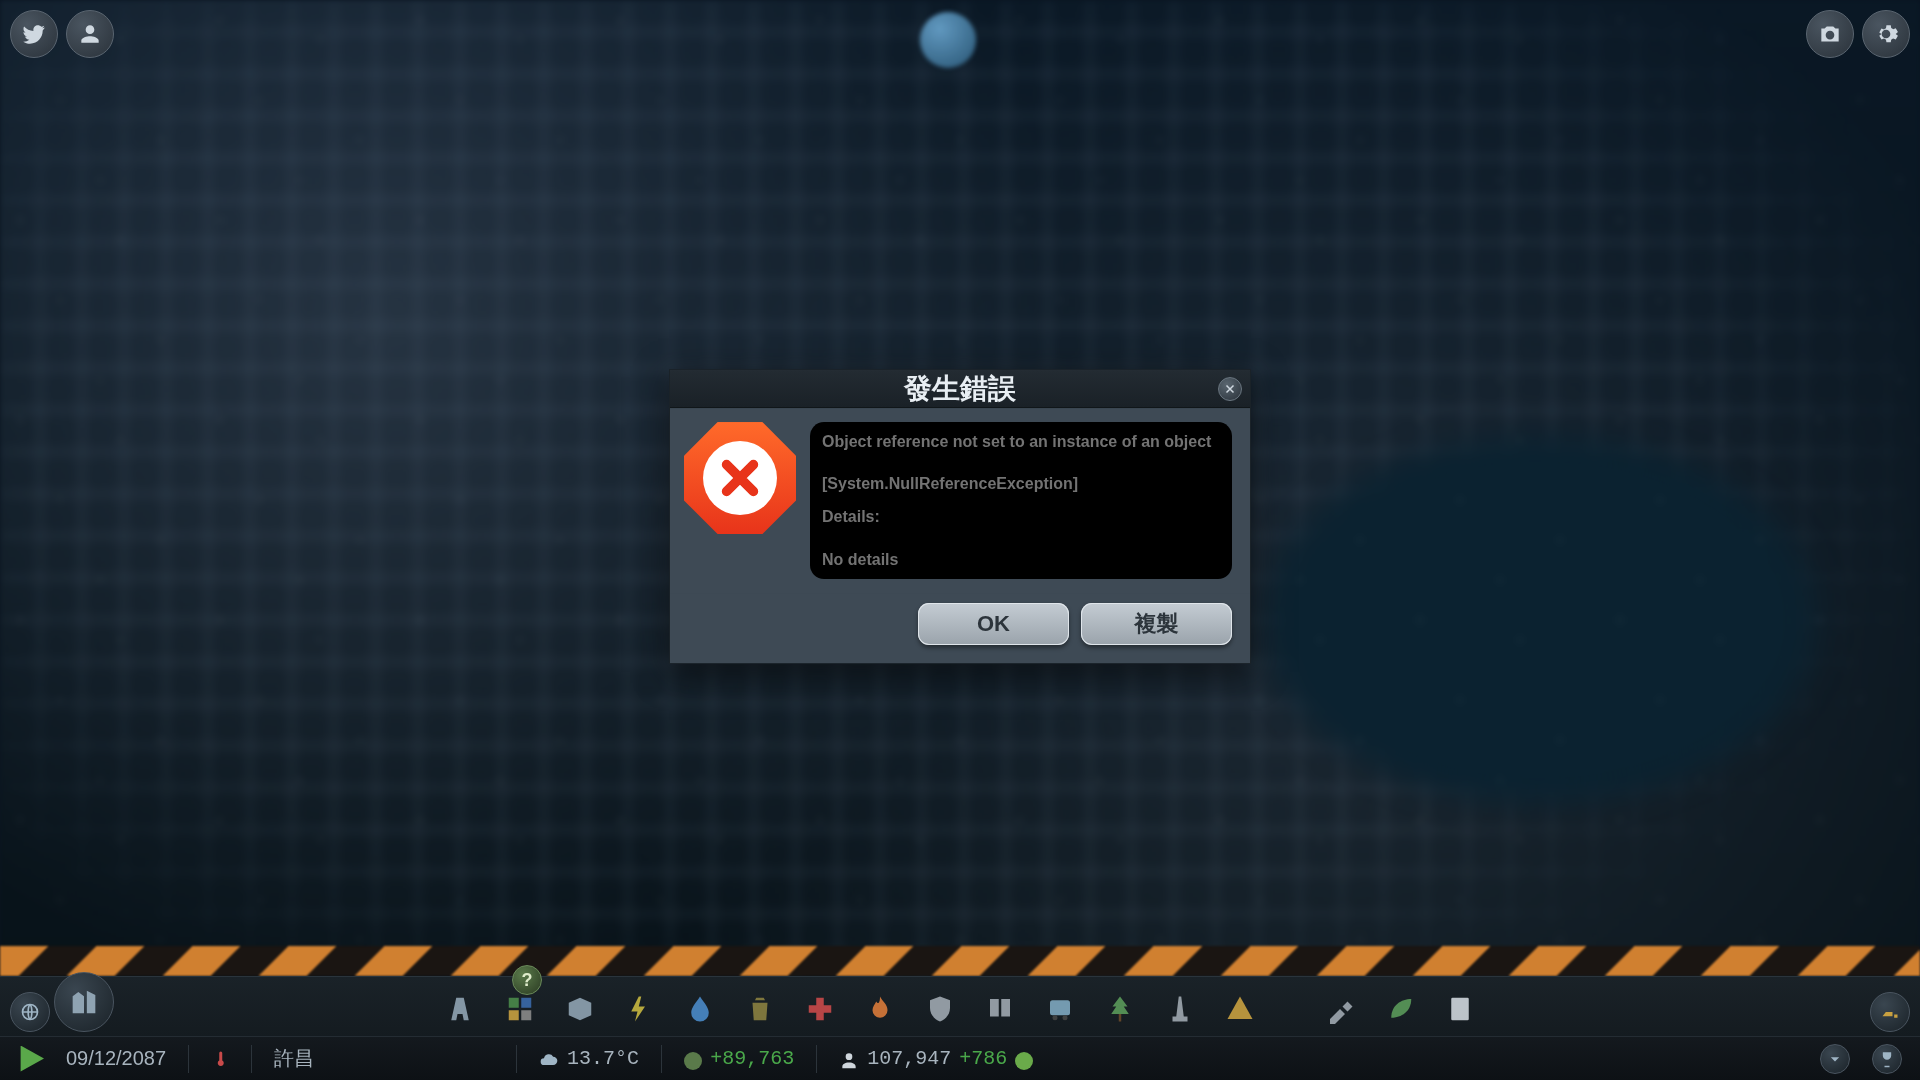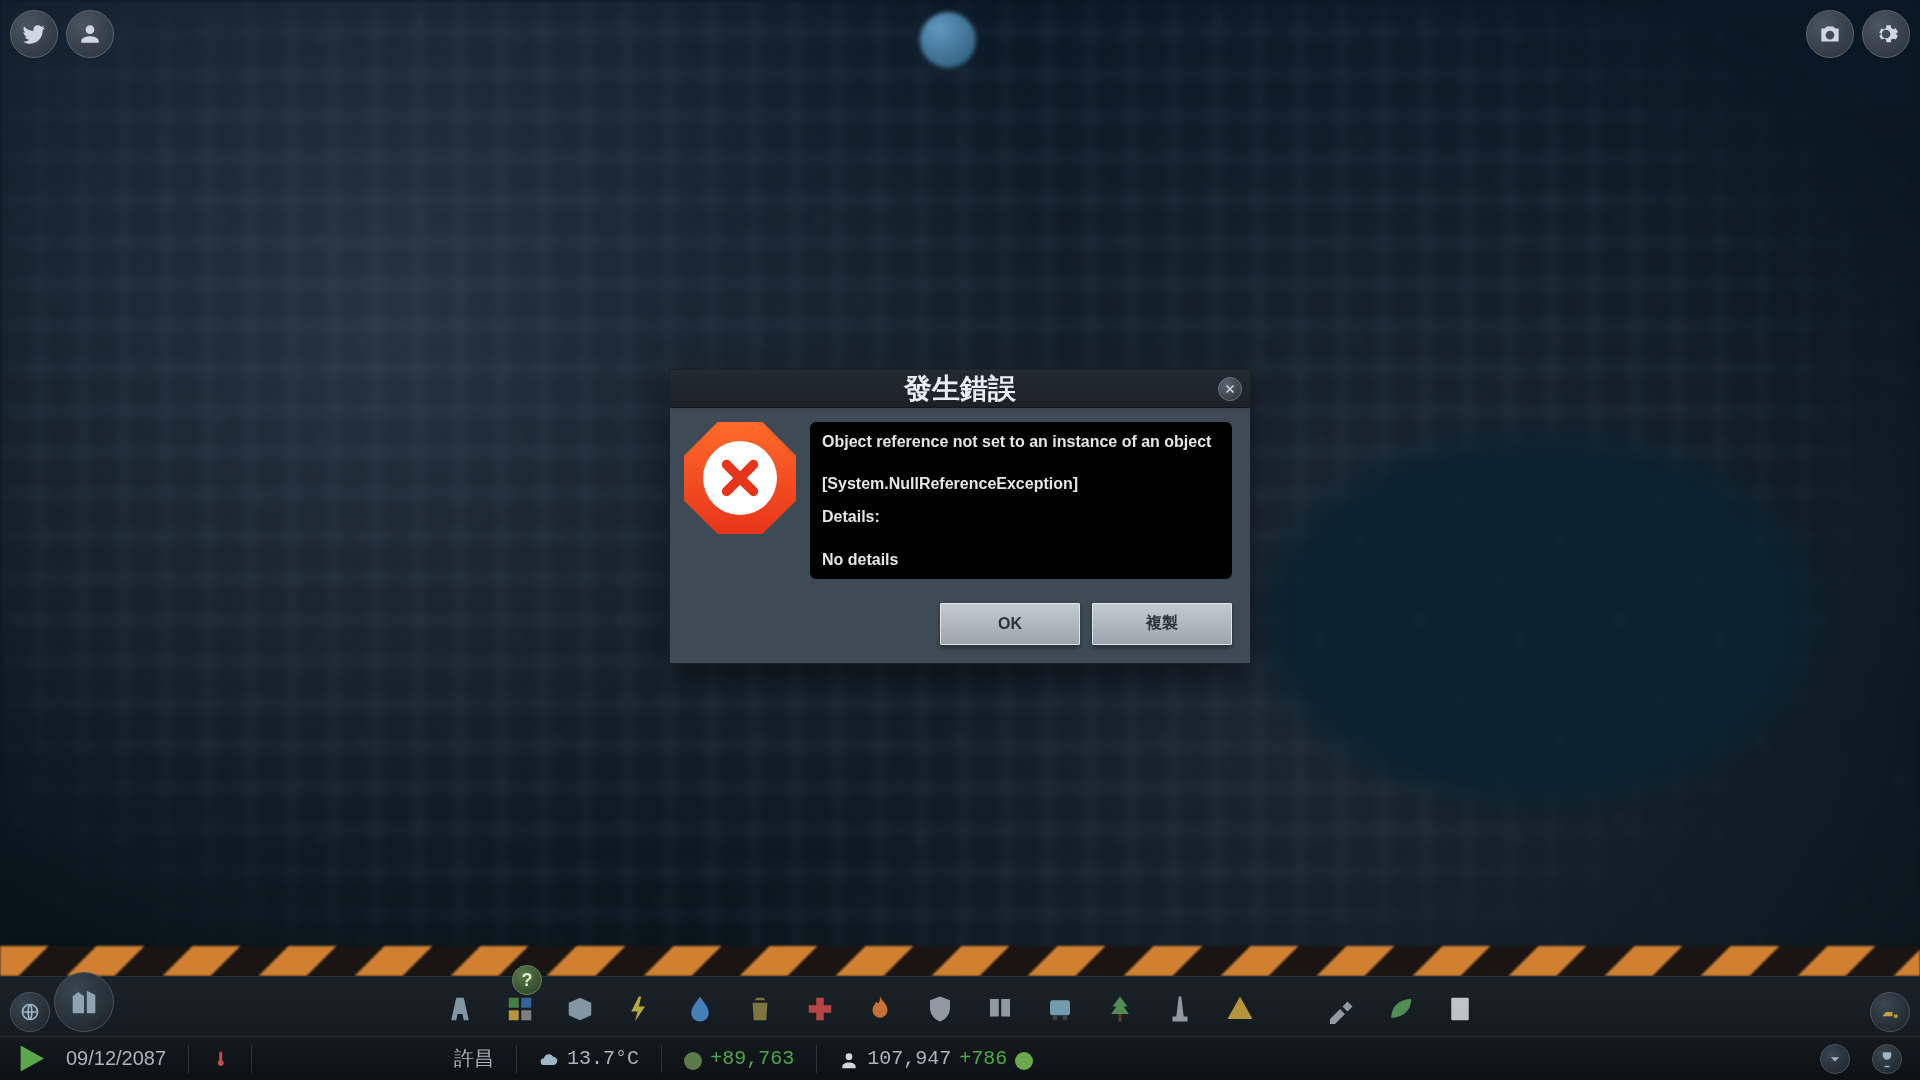--- a/index.html
+++ b/index.html
@@ -95,36 +95,36 @@
     background: linear-gradient(#ff6a2a, #e8341a);
     clip-path: polygon(30% 0, 70% 0, 100% 30%, 100% 70%, 70% 100%, 30% 100%, 0 70%, 0 30%);
     display: flex; align-items: center; justify-content: center;
   }
   .error-icon .disc {
     width: 74px; height: 74px; border-radius: 50%; background: #fff;
     display: flex; align-items: center; justify-content: center;
   }
   .error-icon .disc svg { width: 46px; height: 46px; }
   .error-text {
-    flex: 1; min-height: 140px; background: #000; border-radius: 6px;
-    padding: 10px 12px; color: #e5e5e5; font-weight: bold; font-size: 16px;
+    flex: 1; min-height: 140px; background: #000; border-radius: 14px;
+    padding: 10px 12px; color: #737373; font-weight: bold; font-size: 16px;
     line-height: 1.2;
   }
   .error-text .line1 { display: block; }
   .error-text .line2 { display: block; margin-top: 23px; }
   .error-text .spacer { height: 14px; }
   .dialog-footer {
     padding: 10px 18px 18px; display: flex; justify-content: flex-end; gap: 12px;
     background: #3e4a55;
   }
   .dlg-btn {
-    width: 140px; height: 42px; border: none; cursor: pointer;
+    width: 151px; height: 42px; border: none; cursor: pointer;
     background: linear-gradient(#c4ccd3, #9aa3ab);
-    color: #2c343b; font-size: 16px; font-weight: 600;
-    border-radius: 2px; box-shadow: inset 0 0 0 1px #dfe5ea, 0 2px 4px rgba(0,0,0,0.4);
+    color: #2c343b; font-size: 22px; font-weight: 600;
+    border-radius: 11px; box-shadow: inset 0 0 0 1px #dfe5ea, 0 2px 4px rgba(0,0,0,0.4);
   }
 
   
   .hazard {
     position: absolute; left: 0; right: 0; bottom: 104px; height: 30px;
     background: repeating-linear-gradient(135deg, #d08030 0 34px, #1a1512 34px 68px);
     filter: blur(1px);
   }
 
   
@@ -373,21 +373,21 @@
   <div class="row-status">
     <div class="play-btn"></div>
     <span>09/12/2087</span>
     <div class="divider"></div>
     <div class="status-chunk thermo">
       <svg viewBox="0 0 24 24">
           <path fill="#c84a4a" d="M11 4a2 2 0 114 0v10a4 4 0 11-4 0V4z"></path>
         </svg>
     </div>
     <div class="divider"></div>
-    <span style="min-width:220px;text-align:right">許昌</span>
+    <span style="min-width:220px;text-align:left">許昌</span>
     <div class="divider"></div>
     <div class="status-chunk">
       <svg viewBox="0 0 24 24" width="20" height="20">
           <path fill="#9fb5c5" d="M6 18a4 4 0 010-8 6 6 0 0111-2 5 5 0 010 10H6z"></path>
         </svg>
       <span>13.7°C</span>
     </div>
     <div class="divider"></div>
     <div class="status-chunk">
       <span class="dot"></span>

